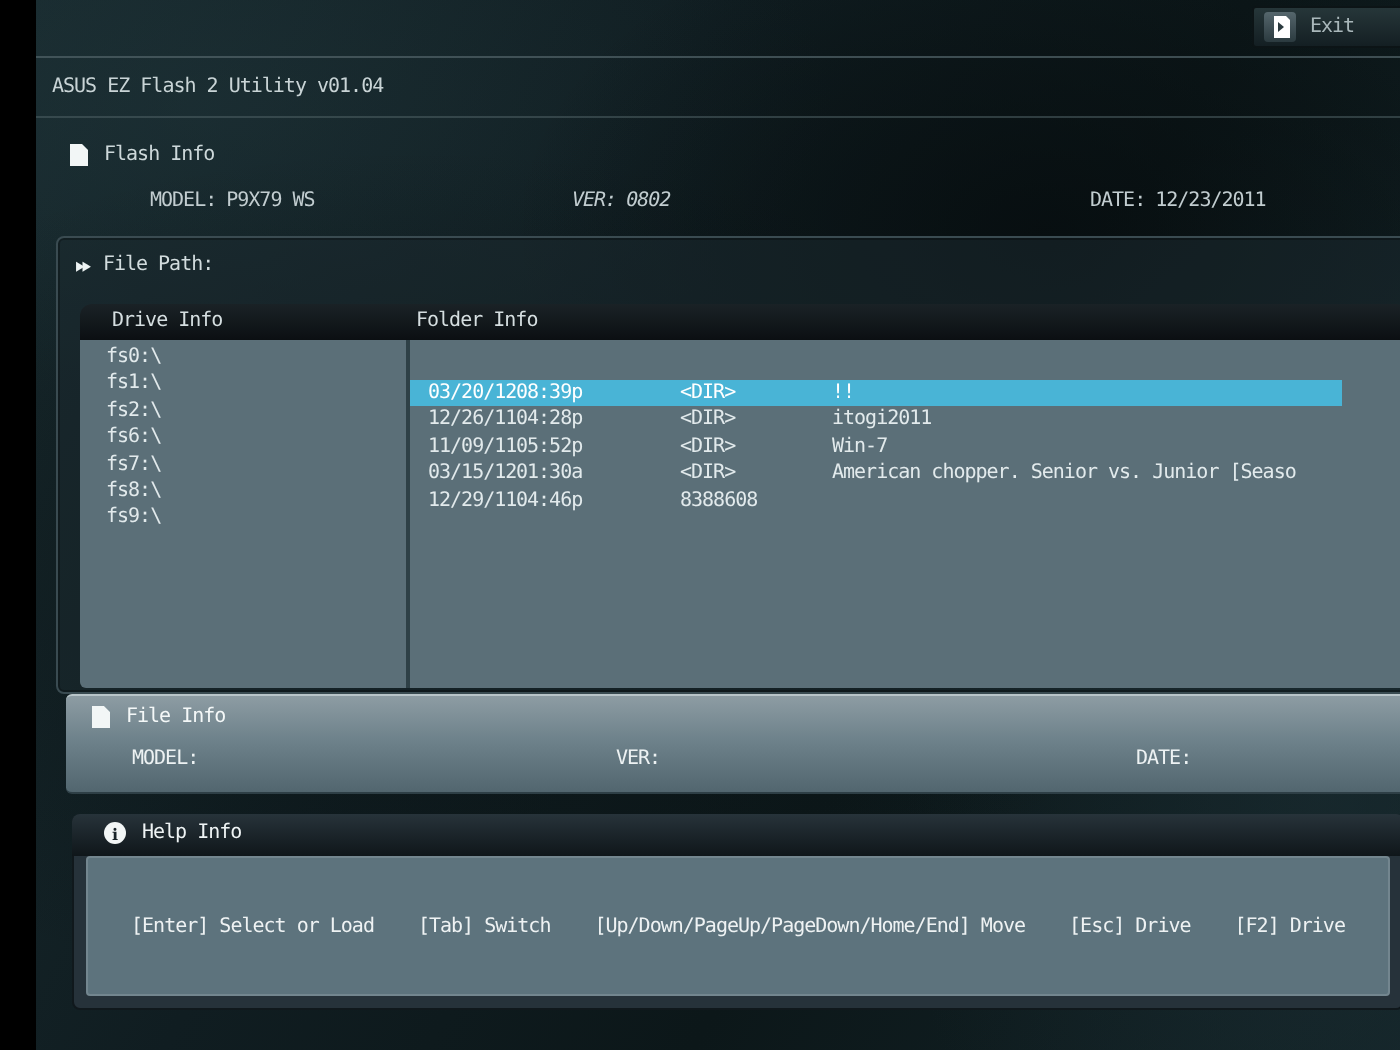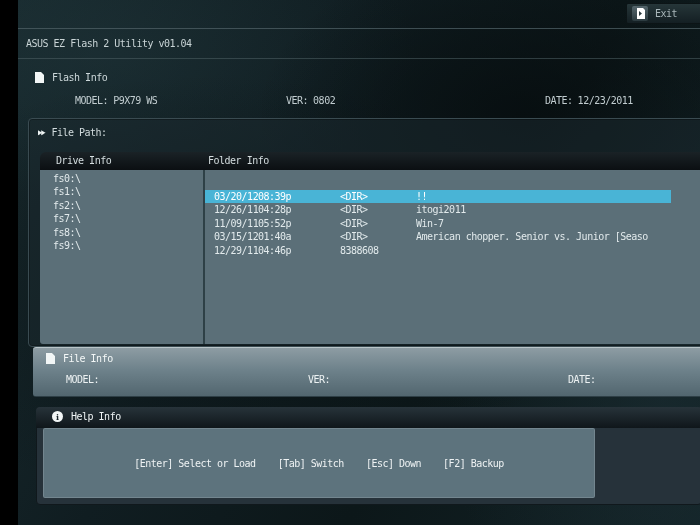--- a/index.html
+++ b/index.html
@@ -29,21 +29,21 @@
   .exit-icon-box{
     width:16px;height:15px;display:flex;align-items:center;justify-content:center;
     background:linear-gradient(to bottom,#55666c,#2b3a3f);border-radius:2px;
   }
   .app-title{position:absolute;left:8px;top:38px;color:#c9d4d6;}
 
   
   .flash-title{position:absolute;left:17px;top:72px;display:flex;align-items:flex-end;gap:8px;color:#cdd8da;}
   .flash-row{position:absolute;left:0;top:95px;width:700px;height:14px;color:#c2cdd0;}
   .fi-model{position:absolute;left:33px;padding-left:24px;}
-  .fi-ver{position:absolute;left:268px;}
+  .fi-ver{position:absolute;left:268px;font-style:italic;}
   .fi-date{position:absolute;left:527px;}
   .val{margin-left:5px;}
 
   
   .doc-icon{display:inline-block;width:9px;height:11px;position:relative;background:#f2f6f6;
     clip-path:polygon(0 0,6px 0,9px 3px,9px 11px,0 11px);}
   .doc-icon::after{content:"";position:absolute;right:0;top:0;border-style:solid;
     border-width:0 3px 3px 0;border-color:transparent #9fb0b4 transparent transparent;}
 
   
@@ -100,21 +100,21 @@
     position:absolute;left:18px;top:407px;width:666px;height:21px;box-sizing:border-box;
     background:linear-gradient(to bottom,#27333a,#0f161a);border-radius:4px 4px 0 0;
   }
   .help-title{position:absolute;left:34px;top:411px;display:flex;align-items:center;gap:8px;color:#eef3f4;}
   .info-icon{
     width:11px;height:11px;border-radius:50%;background:#f2f6f6;color:#182329;
     font-size:8px;font-weight:bold;display:flex;align-items:center;justify-content:center;
     letter-spacing:0;font-family:"DejaVu Serif","Liberation Serif",serif;
   }
   .help-body{
-    position:absolute;left:25px;top:428px;width:552px;height:70px;
+    position:absolute;left:25px;top:428px;width:652px;height:70px;
     background:#5d737d;border:1px solid rgba(255,255,255,0.14);box-sizing:border-box;
     border-radius:2px;display:flex;align-items:center;justify-content:center;
   }
   .help-items{display:flex;gap:22px;color:#eef2f3;white-space:nowrap;}
 </style>
 </head>
 <body>
 
 <div class="screen">
 
@@ -153,20 +153,21 @@
     <div class="table-header">
       <span class="th-drive">Drive Info</span>
       <span class="th-folder">Folder Info</span>
     </div>
     <div class="table-body">
       <div class="drive-col">
         <div class="drive-list">
             <div class="drive-row">fs0:\</div>
             <div class="drive-row">fs1:\</div>
             <div class="drive-row">fs2:\</div>
+            <div class="drive-row">fs6:\</div>
             <div class="drive-row">fs7:\</div>
             <div class="drive-row">fs8:\</div>
             <div class="drive-row">fs9:\</div>
           </div>
       </div>
       <div class="col-divider"></div>
       <div class="folder-col">
         <div class="folder-list">
             <div class="folder-row selected">
               <span class="fr-date">03/20/12</span>
@@ -181,21 +182,21 @@
               <span class="fr-name">itogi2011</span>
             </div>
             <div class="folder-row">
               <span class="fr-date">11/09/11</span>
               <span class="fr-time">05:52p</span>
               <span class="fr-size">&lt;DIR&gt;</span>
               <span class="fr-name">Win-7</span>
             </div>
             <div class="folder-row">
               <span class="fr-date">03/15/12</span>
-              <span class="fr-time">01:40a</span>
+              <span class="fr-time">01:30a</span>
               <span class="fr-size">&lt;DIR&gt;</span>
               <span class="fr-name">American chopper. Senior vs. Junior [Seaso</span>
             </div>
             <div class="folder-row">
               <span class="fr-date">12/29/11</span>
               <span class="fr-time">04:46p</span>
               <span class="fr-size">8388608</span>
             </div>
           </div>
       </div>
@@ -216,18 +217,19 @@
   <div class="help-panel"></div>
   <div class="help-titlebar"></div>
   <div class="help-title">
     <span class="info-icon">i</span>
     <span>Help Info</span>
   </div>
   <div class="help-body">
     <div class="help-items">
         <span>[Enter] Select or Load</span>
         <span>[Tab] Switch</span>
-        <span>[Esc] Down</span>
-        <span>[F2] Backup</span>
+        <span>[Up/Down/PageUp/PageDown/Home/End] Move</span>
+        <span>[Esc] Drive</span>
+        <span>[F2] Drive</span>
       </div>
   </div>
 
 </div>
 
 </body></html>

